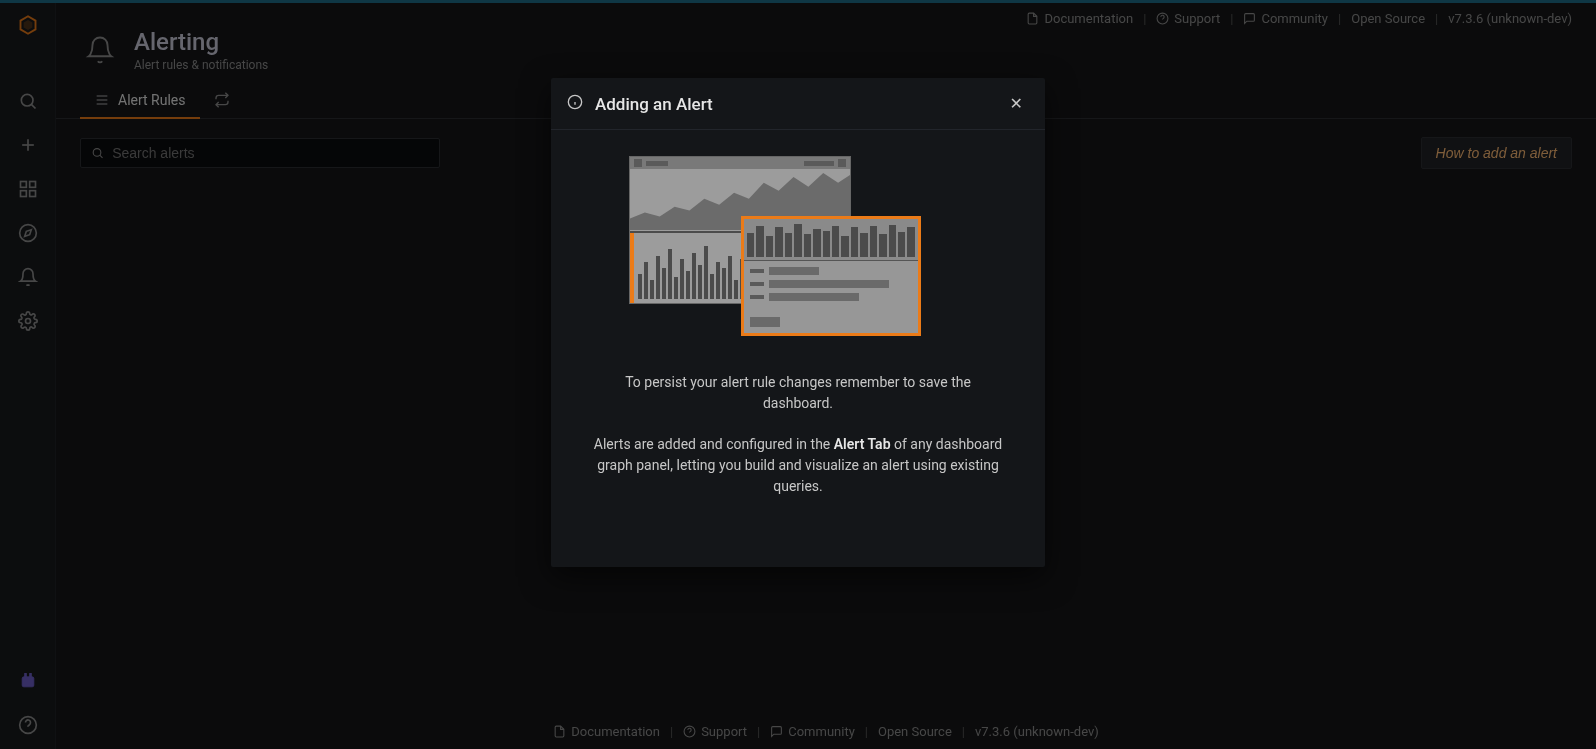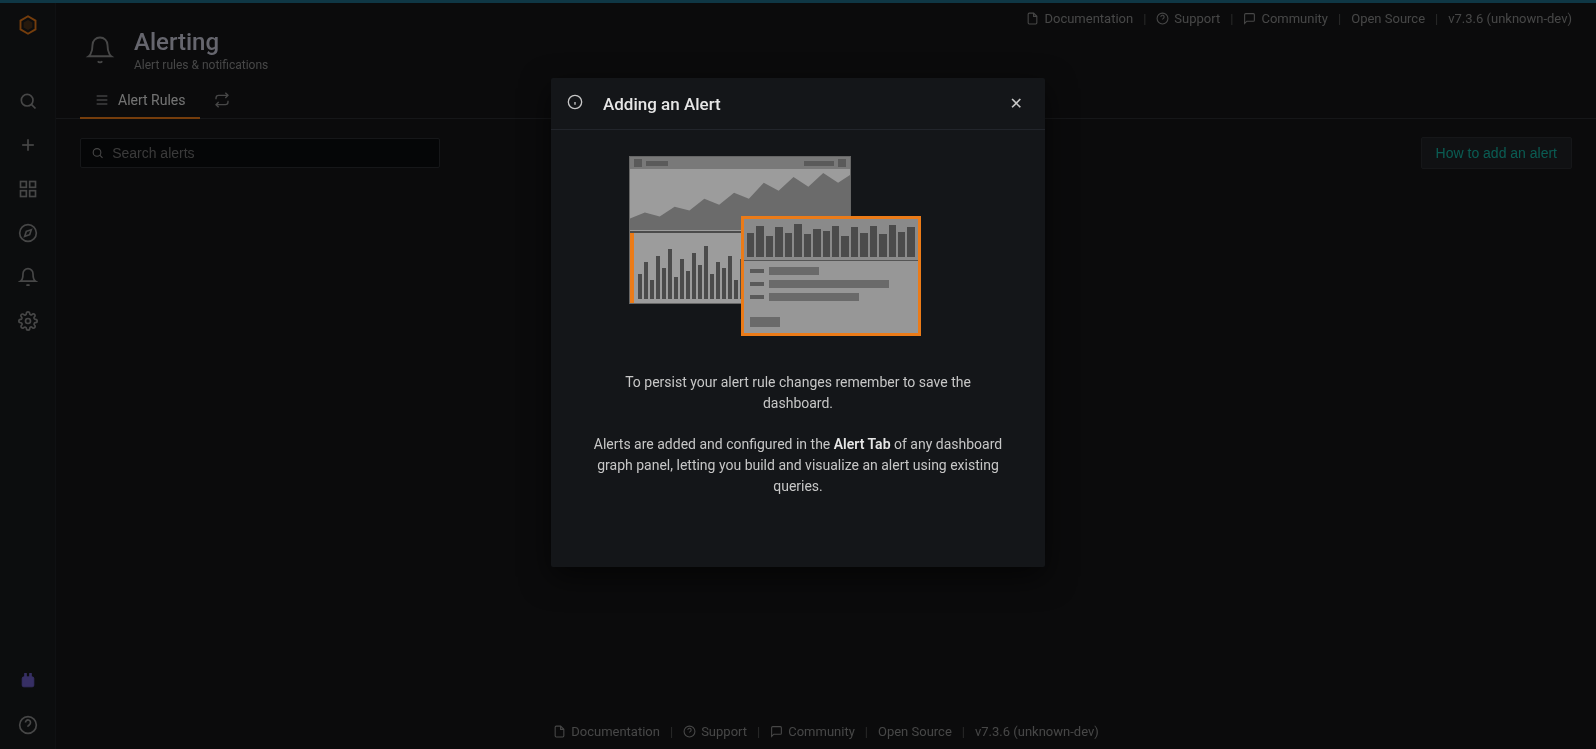--- a/index.html
+++ b/index.html
@@ -114,22 +114,22 @@
     width: 360px;
     color:#8e8e8e;
   }
   .search-wrap svg{width:14px;height:14px;margin-right:8px;}
   .search-wrap input {
     background: transparent; border:none; outline:none;
     color:#c7c7c7; font-size:14px; width:100%;
   }
   .toolbar-spacer{flex:1;}
   .btn {
-    background:#202226;border:1px solid #2c2f33;color:#14b8a6;
-    padding:7px 14px;font-size:14px;border-radius:2px;cursor:pointer;
+    background:#202226;border:1px solid #2c2f33;color:#fdba74;
+    padding:7px 14px;font-size:14px;border-radius:2px;cursor:pointer;font-style:italic;
   }
 
   .footer-links {
     position:absolute; bottom:10px; left:56px; right:0;
     display:flex; justify-content:center;
     font-size:13px; color:#8e8e8e;
   }
 
   
   .overlay {
@@ -143,21 +143,21 @@
     background: #141619;
     border-radius: 2px;
     box-shadow: 0 10px 30px rgba(0,0,0,0.6);
     padding-bottom: 50px;
   }
   .modal-header {
     display:flex; align-items:center; justify-content:space-between;
     padding: 12px 16px;
     border-bottom: 1px solid #22252b;
   }
-  .modal-header .left{display:flex;align-items:center;gap:20px;text-align:center;}
+  .modal-header .left{display:flex;align-items:center;gap:12px;text-align:center;}
   .modal-header .left svg{width:16px;height:16px;color:#c7c7c7;}
   .modal-header h2 { color:#e6e6e6; font-size:17px; font-weight:500;}
   .modal-close { cursor:pointer; color:#c7c7c7; font-size:16px; padding:4px 6px;}
   .modal-body { padding: 26px 40px 0 40px; text-align:center; }
   .modal-ill { display:flex; justify-content:center; margin-bottom: 26px; position:relative; height:190px;}
   .ill-back {
     position:absolute; left:38px; top:0;
     width: 222px; border:1px solid #666; background:#4b4b4b;
   }
   .ill-back .tophdr{height:12px;background:#797979;display:flex;align-items:center;padding:0 4px;gap:4px;}

